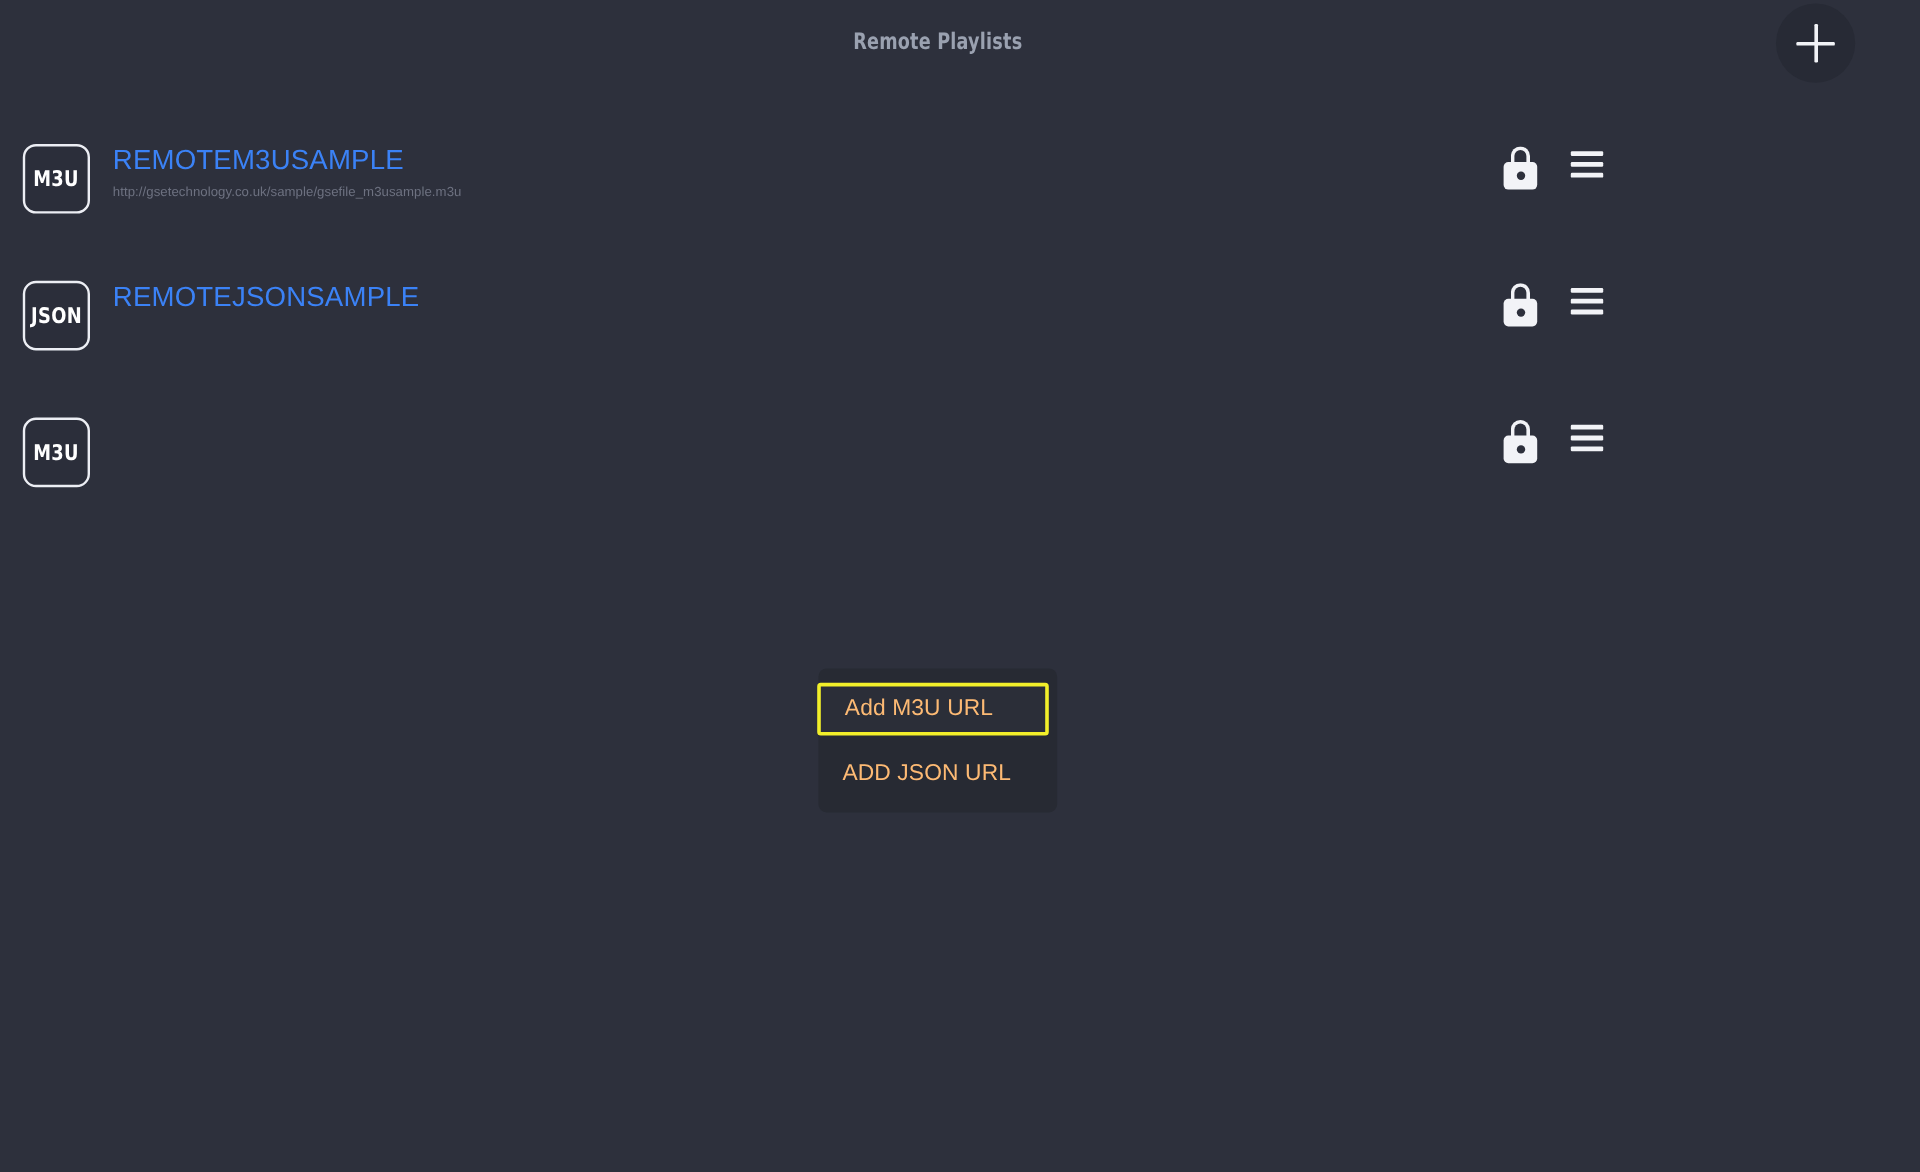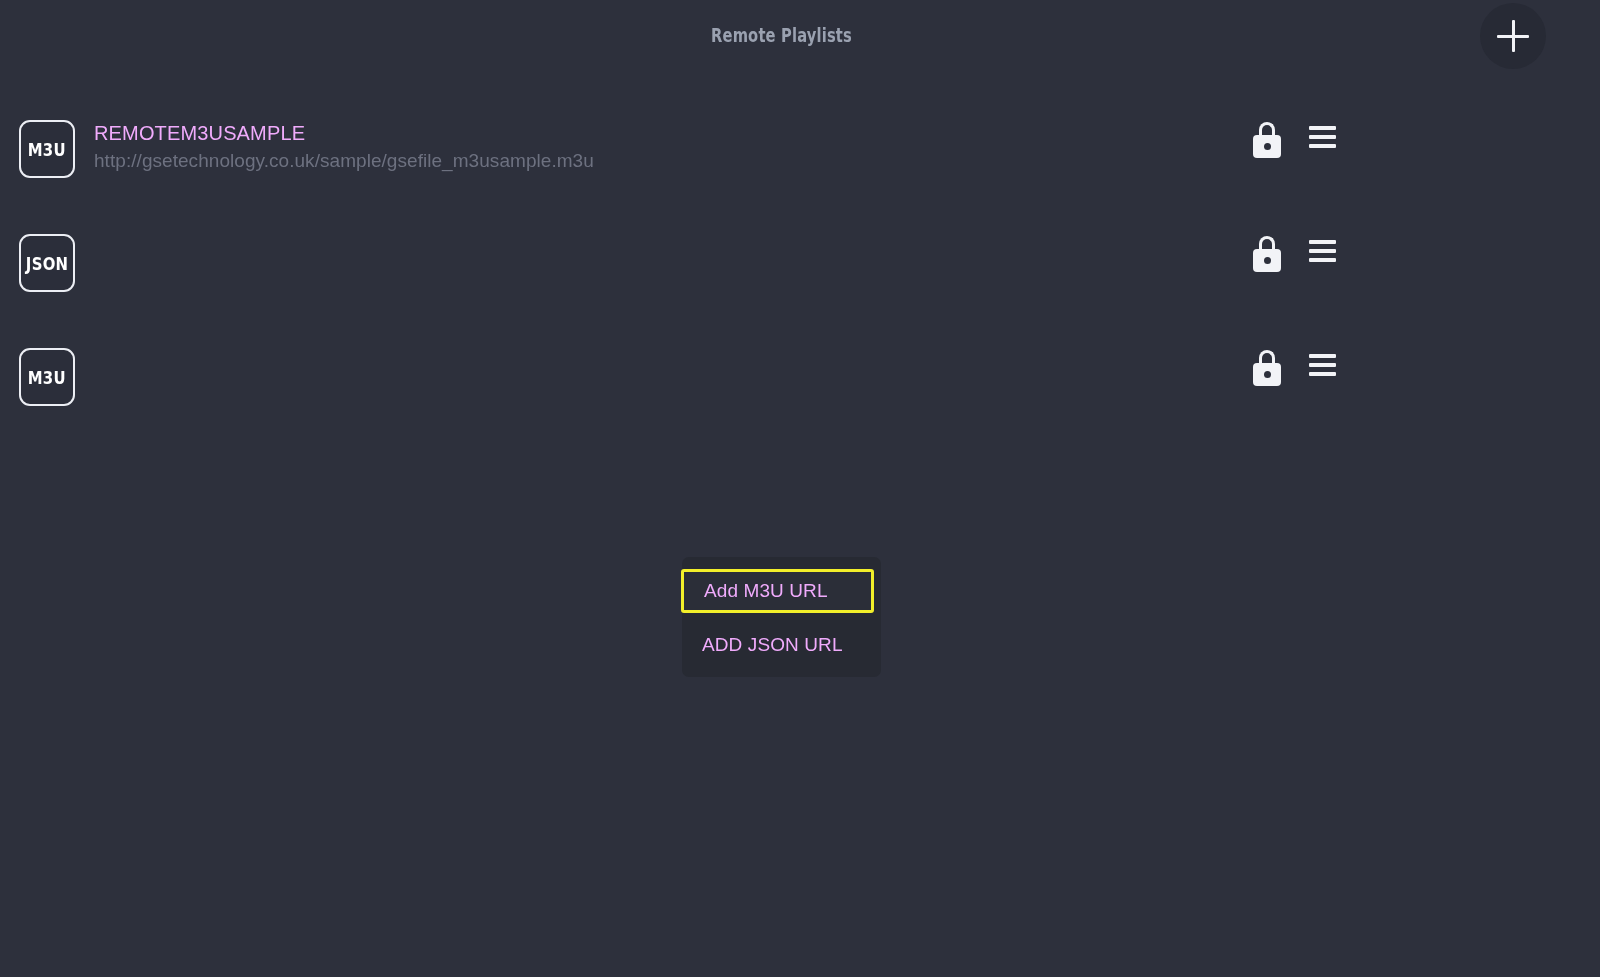--- a/index.html
+++ b/index.html
@@ -92,29 +92,29 @@
   .badge-text {
     transform: scaleX(0.92);
     display: block;
   }
   .row-texts {
     position: absolute;
     left: 94px; top: 26px;
     right: 320px;
   }
   .row-title {
-    font-size: 20px;
-    color: #f0abfc;
+    font-size: 23px;
+    color: #3b82f6;
     letter-spacing: 0.15px;
     line-height: 22px;
     white-space: nowrap;
   }
   .row-url {
     margin-top: 6px;
-    font-size: 19px;
+    font-size: 11px;
     color: #6d7180;
     letter-spacing: 0.05px;
     line-height: 21px;
     white-space: nowrap;
   }
 
   
   .lock-icon {
     position: absolute;
     left: 1252px; top: 26px;
@@ -175,21 +175,21 @@
   .menu-item {
     position: absolute;
     left: 0;
     width: 199px;
     height: 48px;
     box-sizing: border-box;
     display: flex;
     align-items: center;
     padding-left: 20px;
     font-size: 19px;
-    color: #f0abfc;
+    color: #fdba74;
     letter-spacing: 0.1px;
     cursor: pointer;
   }
   #menu-item-m3u {
     top: 12px;
     left: -1px;
     width: 193px;
     height: 44px;
     border: 3px solid #f2ef2a;
     border-radius: 3px;
@@ -231,20 +231,21 @@
       <span></span>
       <span></span>
     </div>
   </div>
 
   <div class="playlist-row" style="top:210px;">
     <div class="badge">
       <span class="badge-text">JSON</span>
     </div>
     <div class="row-texts">
+      <div class="row-title">REMOTEJSONSAMPLE</div>
     </div>
     <div class="lock-icon">
       <span class="lock-shackle"></span>
       <span class="lock-body"></span>
       <span class="lock-keyhole"></span>
     </div>
     <div class="menu-icon">
       <span></span>
       <span></span>
       <span></span>

